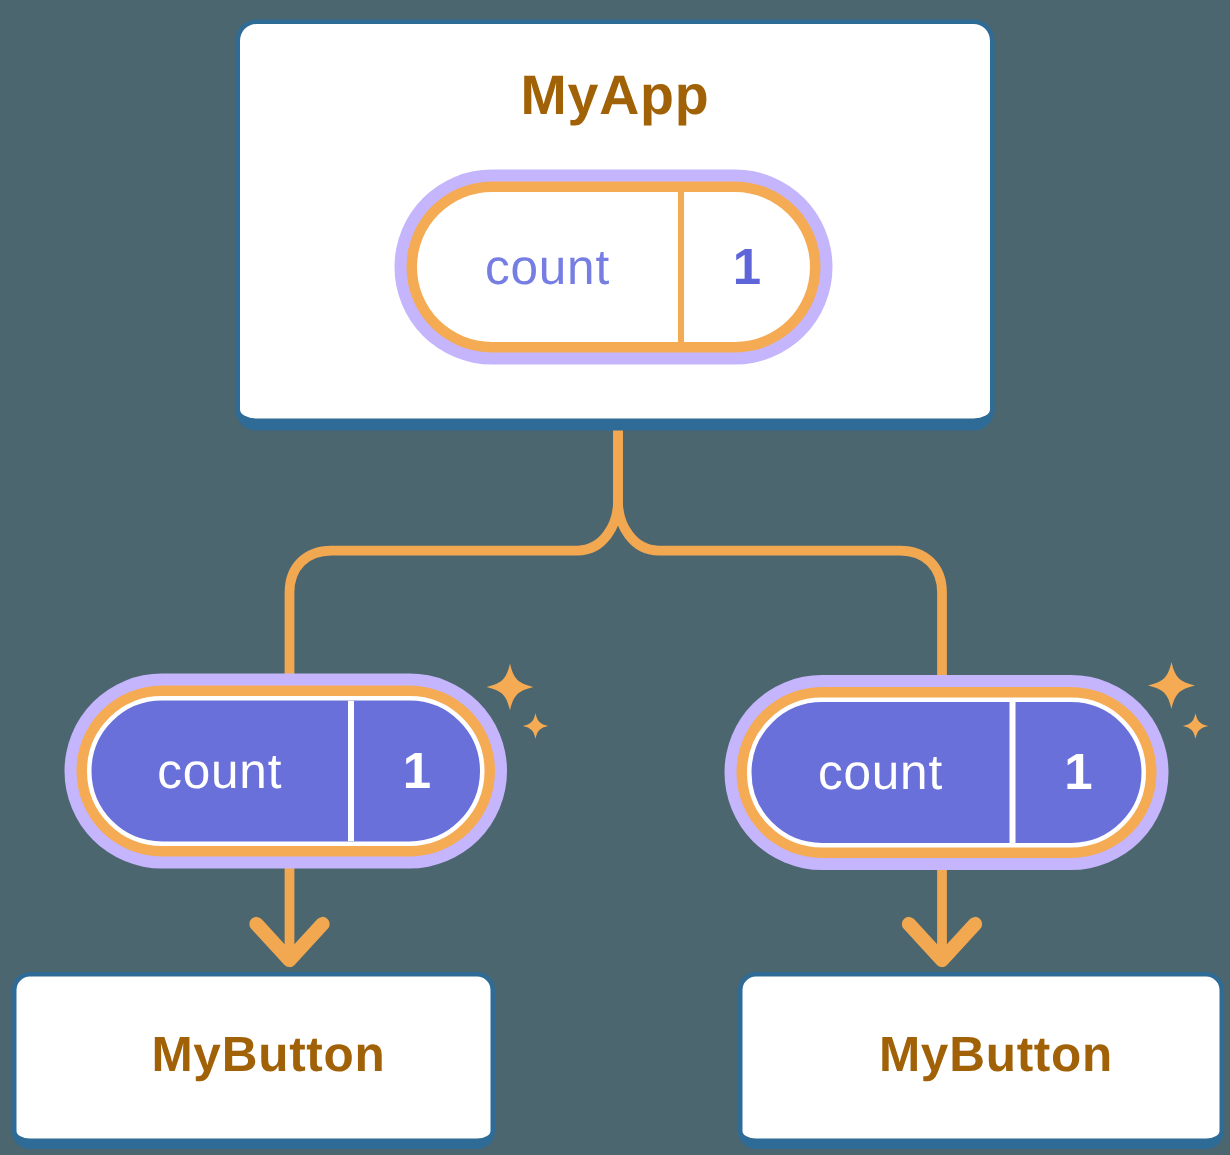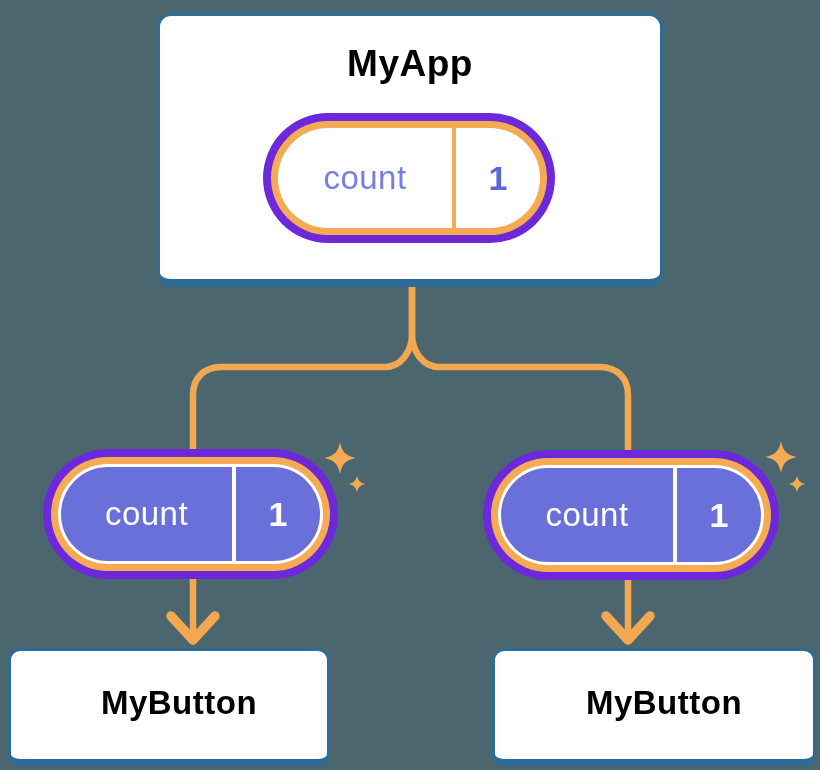--- a/index.html
+++ b/index.html
@@ -39,38 +39,38 @@
     border-bottom-width: 7px;
     border-radius: 12px;
     display: flex;
     align-items: center;
     justify-content: center;
     padding-left: 20px;
   }
   .card.child-left  { left: 8px;   top: 648px; }
   .card.child-right { left: 492px; top: 648px; width: 324px; }
   .card-title {
-    color: #000000;
+    color: #a16207;
     font-weight: 700;
     letter-spacing: 0.5px;
   }
   .root-card .card-title {
     margin-top: 27px;
     text-align: center;
     font-size: 37px;
   }
   .child-card .card-title {
     font-size: 33px;
     margin-top: -4px;
   }
   
   .pill-outer {
     position: absolute;
     box-sizing: border-box;
-    background: #6d28d9;
+    background: #c4b5fd;
     border-radius: 999px;
     padding: 8px;
   }
   .pill-top   { left: 263px; top: 113px; width: 292px; height: 130px; }
   .pill-left  { left: 43px;  top: 449px; width: 295px; height: 130px; }
   .pill-right { left: 483px; top: 450px; width: 296px; height: 130px; }
   .pill-mid {
     box-sizing: border-box;
     background: #f5ab54;
     border-radius: 999px;

